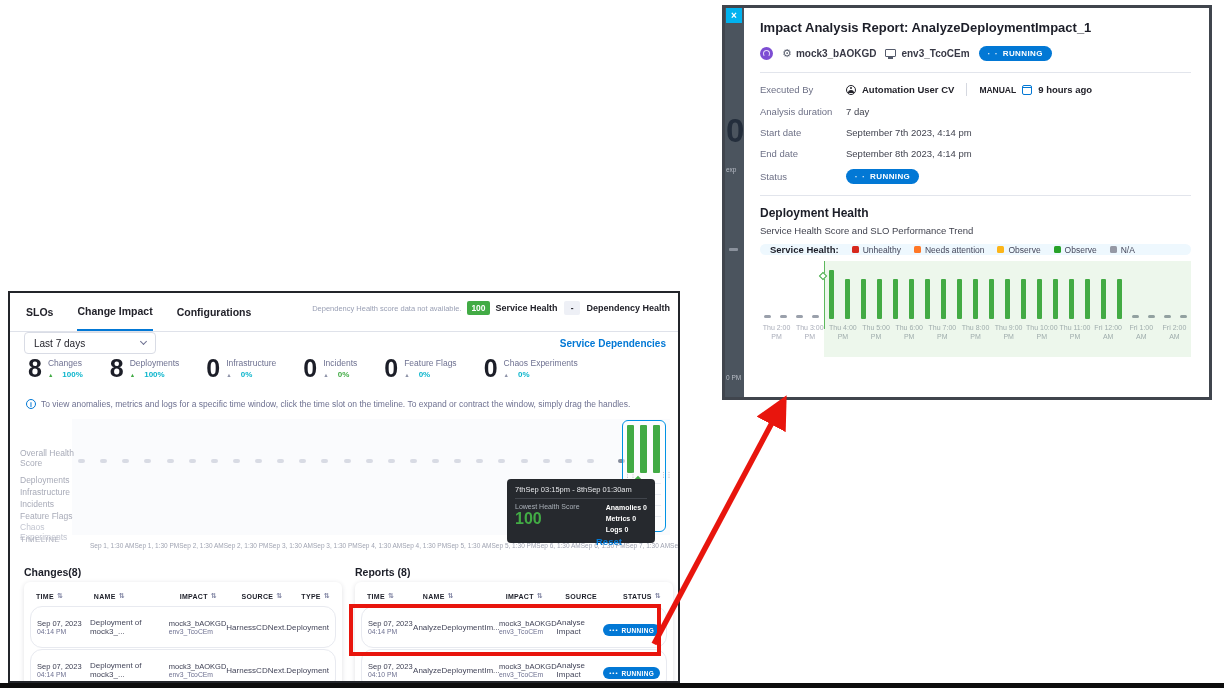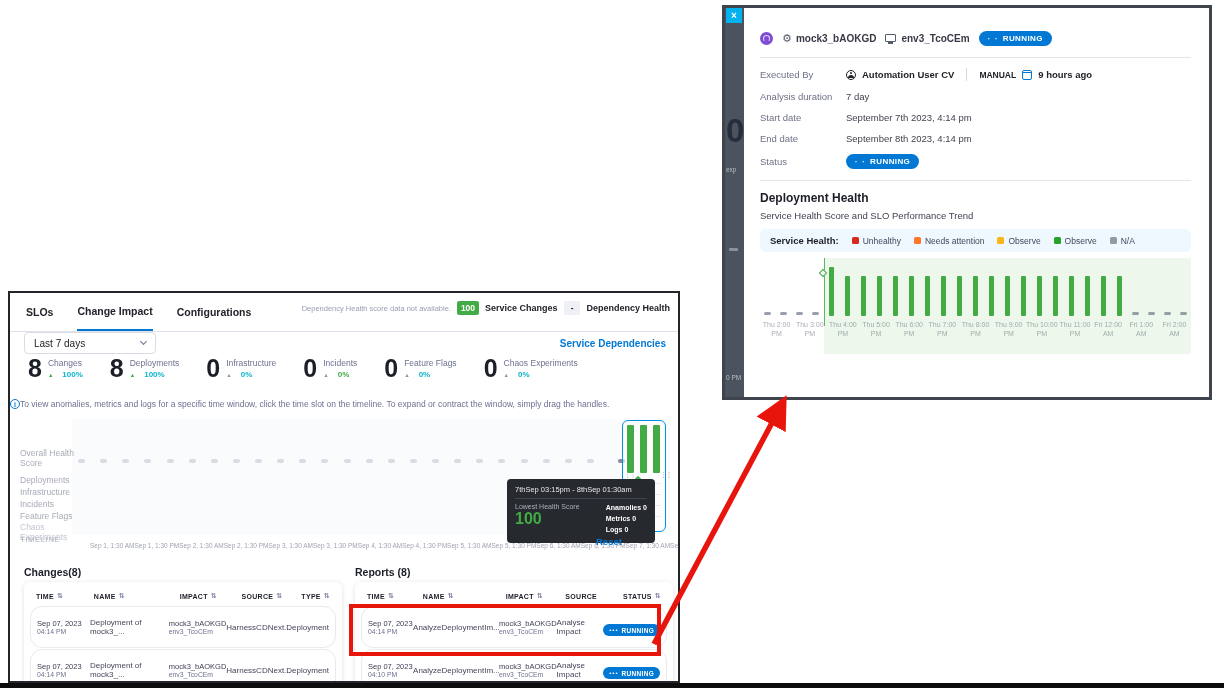--- a/index.html
+++ b/index.html
@@ -28,21 +28,21 @@
   .metrics { position:absolute; left:18px; top:63px; right:8px; display:flex; gap:27px; }
   .metric { display:flex; gap:6px; align-items:flex-start; }
   .mv { font-size:25px; font-weight:bold; color:#1c1e28; line-height:1; }
   .mcol { display:flex; flex-direction:column; margin-top:2px; }
   .ml { font-size:8.5px; color:#6e7191; white-space:nowrap; }
   .mt { display:flex; align-items:center; gap:9px; margin-top:2px; }
   .mt .arr { font-size:5.5px; color:#8e93a8; }
   .mt .arr.up { color:#42ab45; }
   .mt .pct { font-size:8px; font-weight:bold; color:#0bb5cc; }
   .mt .pct.green { color:#42ab45; }
-  .info-row { position:absolute; left:0; top:106px; display:flex; align-items:center; }
+  .info-row { position:absolute; left:16px; top:106px; display:flex; gap:5px; align-items:center; }
   .ic-info { width:10px; height:10px; min-width:10px; border:1px solid #0278d5; border-radius:50%; color:#0278d5;
     font-size:7px; font-weight:bold; display:flex; align-items:center; justify-content:center; }
   .ic-info::after { content:"i"; }
   .info-text { font-size:8.5px; color:#6e7191; }
 
   
   .tl { position:absolute; left:0; top:122px; right:0; height:150px; }
   .tl-plot { position:absolute; left:62px; top:4px; right:8px; height:116px; background:#fafbfd; }
   .tl-rowlabel { position:absolute; left:10px; font-size:8.5px; color:#a8abb8; width:56px; line-height:1.2; }
   .tl-timeline-label { position:absolute; left:10px; top:120px; font-size:8px; color:#b0b3bf; letter-spacing:.4px; }
@@ -114,21 +114,21 @@
   .drow { display:flex; align-items:center; margin-top:10px; }
   .dlabel { width:86px; min-width:86px; font-size:9.5px; color:#6d7086; }
   .dval { font-size:9.5px; font-weight:bold; color:#22222a; display:flex; align-items:center; gap:6px; }
   .ic-user { width:10px; height:10px; border:1.2px solid #22222a; border-radius:50%; position:relative; }
   .ic-user::before { content:""; position:absolute; top:1.2px; left:2.6px; width:2.6px; height:2.6px; border-radius:50%; background:#22222a; }
   .ic-user::after { content:""; position:absolute; bottom:.4px; left:1.4px; width:5.2px; height:2.8px; border-radius:3px 3px 0 0; background:#22222a; }
   .pipe { width:1px; height:13px; background:#d5d8e0; margin:0 6px; }
   .ic-cal { width:10px; height:10px; border:1.3px solid #0278d5; border-radius:2px; position:relative; }
   .ic-cal::before { content:""; position:absolute; top:1.6px; left:0; right:0; height:1.3px; background:#0278d5; }
   .rp-sub { font-size:9.5px; color:#41434f; margin-top:5px; }
-  .legend-strip { margin-top:8px; background:#eef8fe; border-radius:6px; padding:6px 10px;
+  .legend-strip { margin-top:8px; background:#eef8fe; border-radius:6px; padding:0 10px;
     display:flex; align-items:center; gap:13px; }
   .lg-title { font-size:9.5px; font-weight:bold; color:#1c1e28; }
   .lg-item { display:flex; align-items:center; gap:4px; font-size:8.5px; color:#44465a; }
   .lg-item .sw { width:7px; height:7px; border-radius:1.5px; display:inline-block; }
 
   .dh-chart { position:relative; height:80px; margin-top:12px; }
   .dh-shade { position:absolute; left:14.8%; right:0; top:-6px; height:96px; background:rgba(82,180,72,.10); }
   .dh-line { position:absolute; left:14.8%; top:-6px; height:68px; width:1.5px; background:#5cb85c; }
   .dh-diamond { position:absolute; left:calc(14.8% - 3.5px); top:6px; width:6px; height:6px;
     background:#fff; border:1.5px solid #42ab45; transform:rotate(45deg); }
@@ -152,21 +152,21 @@
 <div class="dash">
   <div class="tabbar">
     <div class="tabs" id="tabs">
         <div class="tab">SLOs</div>
         <div class="tab active">Change Impact</div>
         <div class="tab">Configurations</div>
       </div>
     <div class="health-cluster">
       <span class="hc-note">Dependency Health score data not available.</span>
       <span class="badge-score">100</span>
-      <span class="hc-label">Service Changes</span>
+      <span class="hc-label">Service Health</span>
       <span class="badge-dash">-</span>
       <span class="hc-label">Dependency Health</span>
     </div>
   </div>
 
   <div class="select">
     <span>Last 7 days</span>
     <span class="chev"></span>
   </div>
   <span class="svc-dep">Service Dependencies</span>
@@ -440,20 +440,21 @@
 <div class="report">
   <div class="strip">
     <span class="frag-zero">0</span>
     <span class="frag-exp">exp</span>
     <span class="frag-dash"></span>
     <span class="frag-pm">0 PM</span>
   </div>
   <div class="close-btn">×</div>
 
   <div class="rp-content">
+    <div class="rp-title">Impact Analysis Report: AnalyzeDeploymentImpact_1</div>
 
     <div class="rp-iconrow">
       <span class="ic-health"></span>
       <span style="display:flex;align-items:center;gap:4px">
         <span class="ic-gear">⚙</span>
         <span class="rp-entity">mock3_bAOKGD</span>
       </span>
       <span style="display:flex;align-items:center;gap:5px">
         <span class="ic-monitor"></span>
         <span class="rp-entity">env3_TcoCEm</span>

